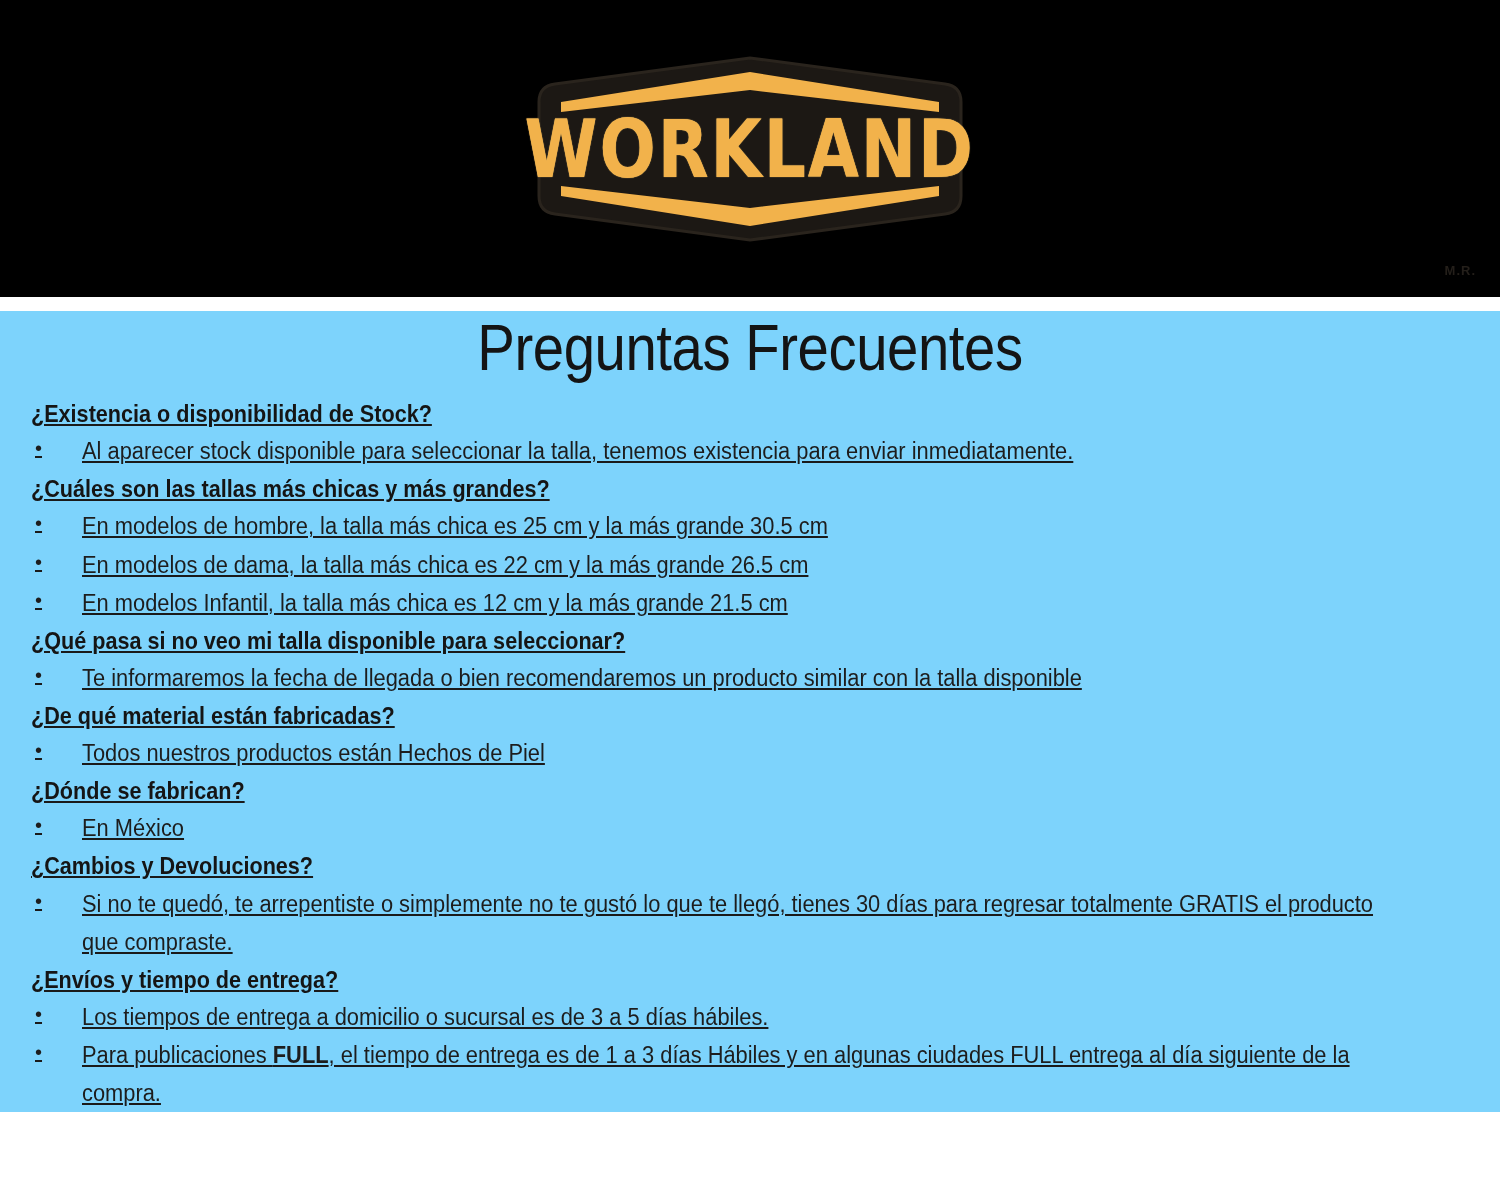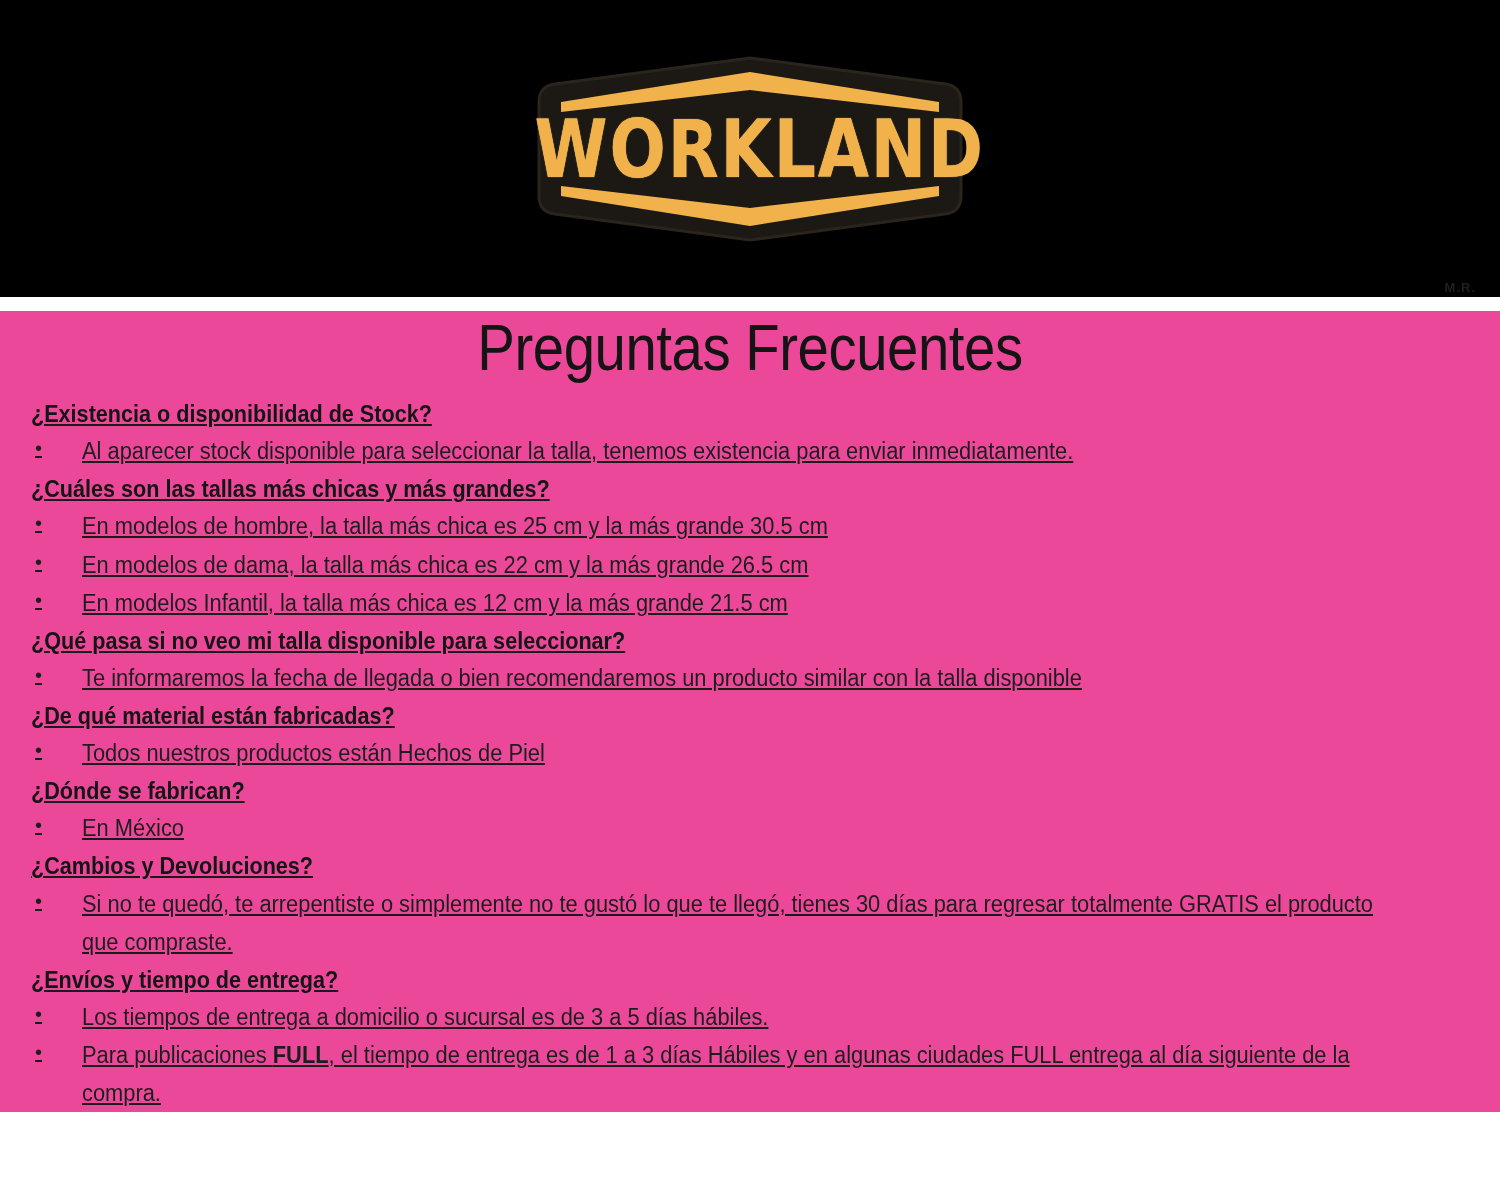--- a/index.html
+++ b/index.html
@@ -38,51 +38,51 @@
     height: 190px;
   }
   #logo-wordmark {
     position: absolute;
     left: 0;
     top: 0;
     width: 470px;
     height: 190px;
     display: flex;
     align-items: center;
-    justify-content: flex-start;
+    justify-content: center;
     pointer-events: none;
   }
   #logo-wordmark span {
     font-family: "DejaVu Sans", sans-serif;
     font-weight: bold;
     font-size: 72px;
     letter-spacing: 2px;
     color: #F2B24B;
     transform: scaleX(0.92) scaleY(1.12);
     text-shadow: 0 0 1px #F8C96E;
     line-height: 1;
     white-space: nowrap;
   }
   #trademark-mark {
     position: absolute;
     right: 24px;
-    bottom: 2px;
+    bottom: 19px;
     font-family: "Liberation Sans", sans-serif;
     font-size: 13px;
     font-weight: bold;
     letter-spacing: 1px;
     color: #241f1a;
   }
 
   
   #content {
     position: relative;
     width: 1500px;
     padding: 0;
-    background: #ec4899;
+    background: #7dd3fc;
   }
 
   #page-title {
     text-align: center;
     font-family: "Liberation Sans", sans-serif;
     font-size: 64px;
     font-weight: 400;
     color: #141414;
     margin: 14px 0 10px 0;
     letter-spacing: -0.5px;

